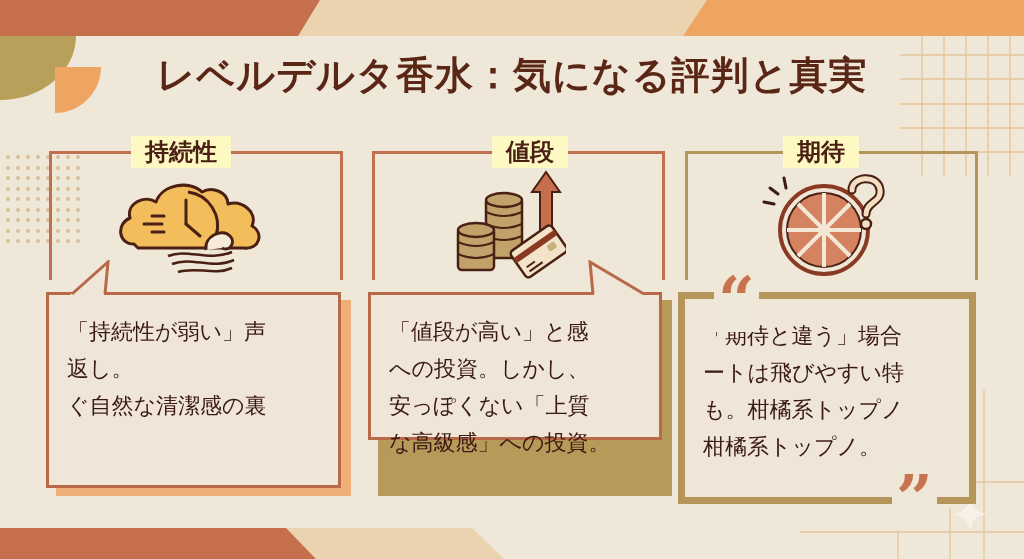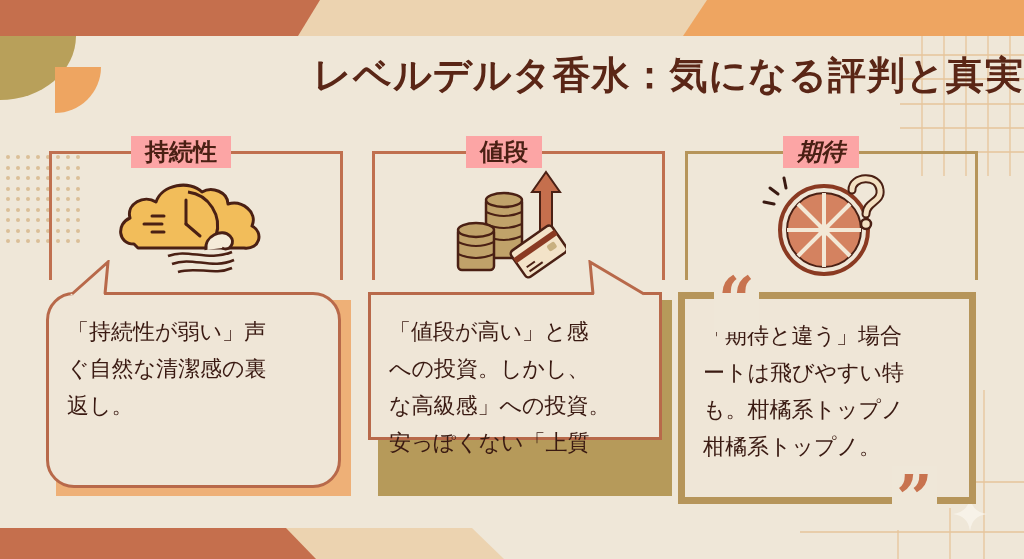--- a/index.html
+++ b/index.html
@@ -1,24 +1,24 @@
 <!DOCTYPE html>
 <html><head>
 <meta charset="utf-8">
 <style>
   html,body{margin:0;padding:0;}
   body{width:1024px;height:559px;overflow:hidden;background:#efe7d8;position:relative;font-family:"DejaVu Sans","Liberation Sans",sans-serif;color:#3d1a10;}
   .abs{position:absolute;}
   
   .band-top{left:0;top:0;width:1024px;height:36px;}
   .band-bottom{left:0;top:528px;width:1024px;height:31px;}
-  .title{left:0;width:1024px;top:50px;text-align:right;font-size:38px;font-weight:bold;color:#5a2616;letter-spacing:1px;}
+  .title{left:0;width:1024px;top:50px;text-align:center;font-size:38px;font-weight:bold;color:#5a2616;letter-spacing:1px;}
   .frame{border:3px solid #c0704f;border-bottom:none;}
   .frame-gold{border-color:#b6955a;}
-  .col-label{font-size:24px;font-weight:bold;color:#4a2014;background:#fca5a5;padding:0 14px;text-align:center;}
+  .col-label{font-size:24px;font-weight:bold;color:#4a2014;background:#fef9c3;padding:0 14px;text-align:center;}
   .card{background:#efe6d7;border:3px solid #b8694a;box-sizing:border-box;padding:18px 14px 10px 18px;font-size:22px;line-height:37px;color:#3a1a12;}
   .shadow-orange{background:#eeb077;}
   .shadow-gold{background:#b69a5a;}
   .card-gold{border:7px solid #b6955a;}
   .dots{display:grid;grid-template-columns:repeat(8,10px);grid-auto-rows:10.5px;}
   .dots span{width:4px;height:4px;border-radius:50%;background:#dbbf98;}
   .quote{font-family:"DejaVu Serif","Liberation Serif",serif;font-weight:bold;color:#c8734f;font-size:64px;line-height:64px;background:#efe7d8;padding:0 4px;}
 </style>
 </head>
 <body>
@@ -147,32 +147,32 @@
   <line x1="40" y1="38" x2="52" y2="38" stroke="#4a2014" stroke-width="3" stroke-linecap="round"></line>
   <line x1="32" y1="46" x2="50" y2="46" stroke="#4a2014" stroke-width="3" stroke-linecap="round"></line>
   <line x1="40" y1="54" x2="52" y2="54" stroke="#4a2014" stroke-width="3" stroke-linecap="round"></line>
   <path d="M94,72 C92,58 110,50 118,58 C124,64 118,74 110,70" fill="#f5ebd8" stroke="#4a2014" stroke-width="3"></path>
   <path d="M56,78 C76,70 96,84 120,74" fill="none" stroke="#4a2014" stroke-width="2.5"></path>
   <path d="M60,86 C80,78 100,92 122,82" fill="none" stroke="#4a2014" stroke-width="2.5"></path>
   <path d="M66,94 C84,88 102,98 120,90" fill="none" stroke="#4a2014" stroke-width="2.5"></path>
 </svg>
 
 <div class="abs shadow-orange" style="left:56px;top:300px;width:295px;height:196px;"></div>
-<div class="abs card" style="left:46px;top:292px;width:295px;height:196px;border-radius:28px;">
+<div class="abs card" style="left:46px;top:292px;width:295px;height:196px;">
   <div>「持続性が弱い」声</div>
+  <div>返し。</div>
   <div>ぐ自然な清潔感の裏</div>
-  <div>返し。</div>
 </div>
 <svg class="abs" style="left:70px;top:260px;" width="46" height="36" viewBox="0 0 46 36">
   <polygon points="0,35 38,2 34,35" fill="#efe6d7"></polygon>
   <polyline points="2,34 38,2 35,34" fill="none" stroke="#b8694a" stroke-width="3"></polyline>
 </svg>
 
 <div class="abs frame" style="left:372px;top:151px;width:287px;height:126px;"></div>
-<div class="abs col-label" style="left:466px;top:136px;">値段</div>
+<div class="abs col-label" style="left:492px;top:136px;">値段</div>
 <svg class="abs" style="left:456px;top:170px;" width="110" height="112" viewBox="0 0 110 112">
   <polygon points="90,2 104,22 96,22 96,62 84,62 84,22 76,22" fill="#c56f4d" stroke="#4a2014" stroke-width="2"></polygon>
   <g fill="#c0a26a" stroke="#4a2014" stroke-width="2.5">
     <rect x="30" y="28" width="36" height="60" rx="4"></rect>
     <ellipse cx="48" cy="30" rx="18" ry="7"></ellipse>
   </g>
   <g stroke="#4a2014" stroke-width="2" fill="none">
     <path d="M30,42 Q48,50 66,42"></path>
       <path d="M30,54 Q48,62 66,54"></path>
       <path d="M30,66 Q48,74 66,66"></path>
@@ -191,30 +191,30 @@
     <rect x="92" y="82" width="9" height="7" rx="2" fill="#c8b080"></rect>
     <line x1="64" y1="88" x2="74" y2="88" stroke="#4a2014" stroke-width="2"></line>
     <line x1="64" y1="93" x2="80" y2="93" stroke="#4a2014" stroke-width="2"></line>
   </g>
 </svg>
 
 <div class="abs shadow-gold" style="left:378px;top:300px;width:294px;height:196px;"></div>
 <div class="abs card" style="left:368px;top:292px;width:294px;height:148px;">
   <div>「値段が高い」と感</div>
   <div>への投資。しかし、</div>
+  <div>安っぽくない「上質</div>
   <div>な高級感」への投資。</div>
-  <div>安っぽくない「上質</div>
 </div>
 <svg class="abs" style="left:588px;top:260px;" width="60" height="36" viewBox="0 0 60 36">
   <polygon points="2,2 6,35 56,35" fill="#efe6d7"></polygon>
   <polyline points="5,34 2,2 56,34" fill="none" stroke="#b8694a" stroke-width="3"></polyline>
 </svg>
 
 <div class="abs frame frame-gold" style="left:685px;top:151px;width:287px;height:126px;"></div>
-<div class="abs col-label" style="left:783px;top:136px;font-style:italic;">期待</div>
+<div class="abs col-label" style="left:783px;top:136px;">期待</div>
 <svg class="abs" style="left:760px;top:168px;" width="130" height="112" viewBox="0 0 130 112">
   <line x1="4" y1="34" x2="14" y2="36" stroke="#3a1a12" stroke-width="3" stroke-linecap="round"></line>
   <line x1="10" y1="20" x2="18" y2="26" stroke="#3a1a12" stroke-width="3" stroke-linecap="round"></line>
   <line x1="24" y1="10" x2="26" y2="20" stroke="#3a1a12" stroke-width="3" stroke-linecap="round"></line>
   <circle cx="64" cy="62" r="44" fill="#efe6d7" stroke="#8a3a22" stroke-width="4"></circle>
   <circle cx="64" cy="62" r="37" fill="#d48260" stroke="#4a2014" stroke-width="2"></circle>
   <g stroke="#f3e8d6" stroke-width="4">
     <line x1="64" y1="25" x2="64" y2="99"></line>
     <line x1="27" y1="62" x2="101" y2="62"></line>
     <line x1="38" y1="36" x2="90" y2="88"></line>

